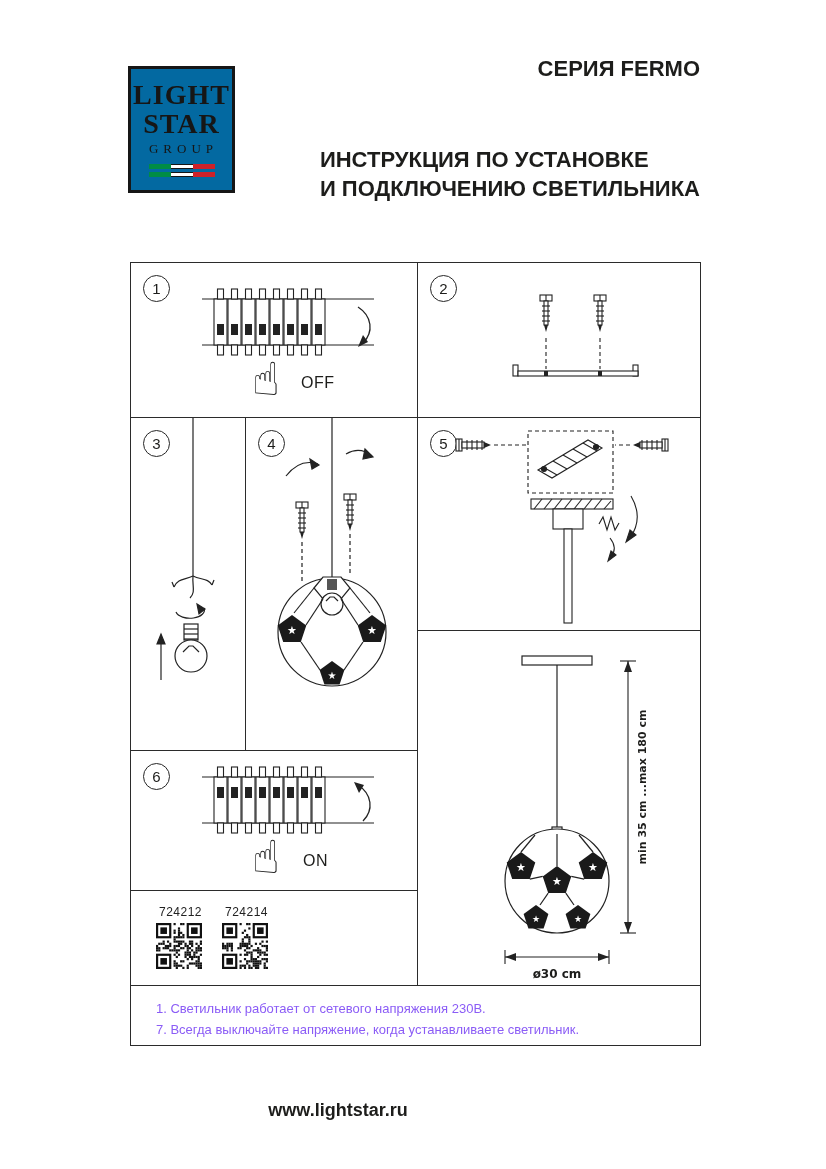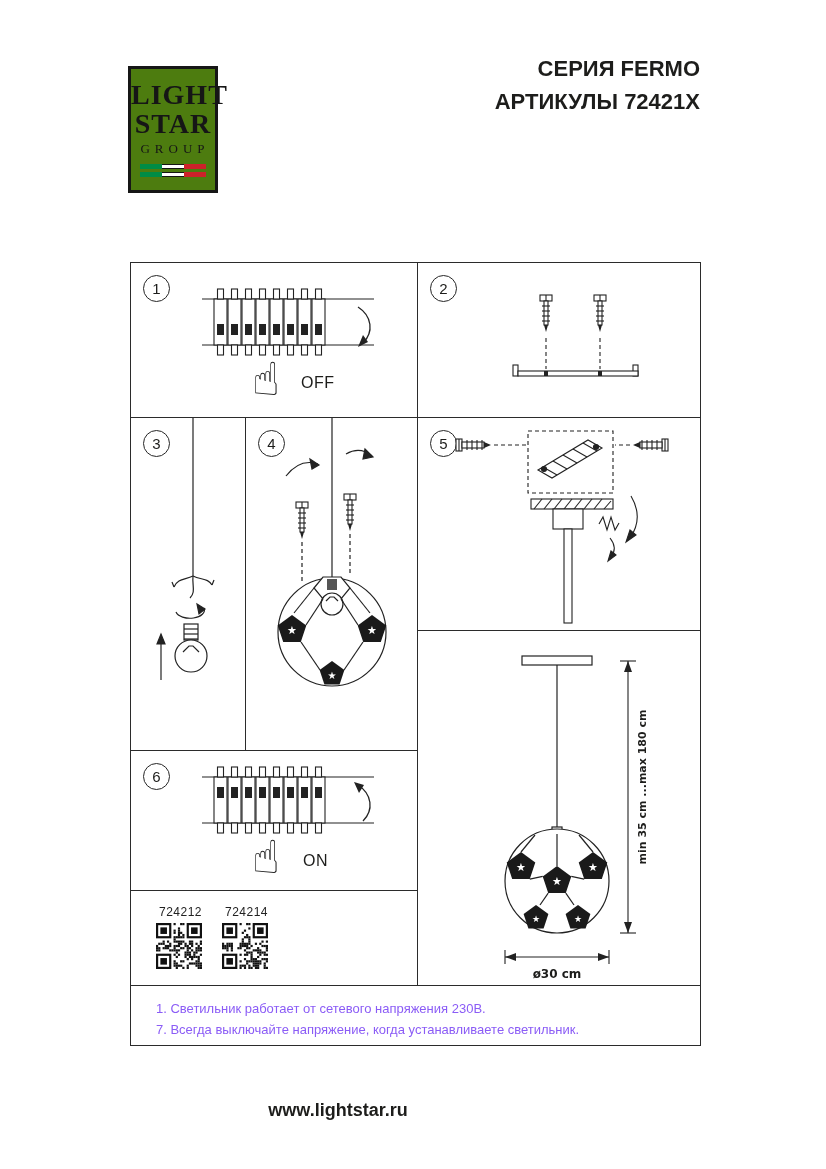--- a/index.html
+++ b/index.html
@@ -5,21 +5,21 @@
   *{margin:0;padding:0;box-sizing:border-box}
   html,body{width:826px;height:1169px;background:#fff}
   body{font-family:"Liberation Sans","DejaVu Sans",sans-serif;color:#1d1d1b}
   .page{position:relative;width:826px;height:1169px;background:#fff;overflow:hidden}
   .panel{position:absolute;border:1px solid #2b2b2b;background:#fff}
   .num{position:absolute;left:12px;top:12px;width:27px;height:27px;border:1.6px solid #262626;
        border-radius:50%;display:flex;align-items:center;justify-content:center;font-size:15px;color:#1d1d1b}
   .ill{position:absolute}
   .step-label{position:absolute;font-size:16px;letter-spacing:.5px;color:#1d1d1b}
   
-  .logo{position:absolute;left:128px;top:66px;width:90px;height:127px;border:3px solid #161616;text-align:center;background:#4d7c0f}
+  .logo{position:absolute;left:128px;top:66px;width:107px;height:127px;border:3px solid #161616;text-align:center;background:#0369a1}
   .logo-big{font-family:"Liberation Serif","DejaVu Serif",serif;font-weight:bold;font-size:28px;line-height:29px;letter-spacing:1px;color:#161616}
   .logo-big.first{margin-top:11px}
   .logo-group{font-family:"Liberation Serif","DejaVu Serif",serif;font-size:13px;letter-spacing:5px;margin-top:3px;margin-left:4px;color:#161616}
   .flag{margin-top:7px}
   .flag-row{display:flex;width:66px;height:5px;margin:0 auto 3px auto}
   .flag-row span{flex:1 1 33%}
   .fg{background:#008C45}
   .fw{background:#ffffff;border-top:1px solid #161616;border-bottom:1px solid #161616}
   .fr{background:#CD212A}
   
@@ -90,21 +90,24 @@
         </div>
       <div class="flag-row">
           <span class="fg"></span>
           <span class="fw"></span>
           <span class="fr"></span>
         </div>
     </div>
   </div>
 
   <div class="hdr hdr-series">СЕРИЯ FERMO</div>
-  <div class="hdr hdr-articles">АРТИКУЛЫ 72421X</div>
+  <div class="hdr hdr-title">
+    <div>ИНСТРУКЦИЯ ПО УСТАНОВКЕ</div>
+    <div>И ПОДКЛЮЧЕНИЮ СВЕТИЛЬНИКА</div>
+  </div>
 
   <div class="panel" style="left:130px;top:262px;width:288px;height:156px">
     <div class="num">1</div>
     <svg class="ill" style="left:55px;top:16px" width="210" height="118" viewBox="0 0 210 118">
       <g stroke="#222" stroke-width="1.1" fill="none">
         <line x1="16" y1="20" x2="188" y2="20"></line>
         <line x1="16" y1="66" x2="188" y2="66"></line>
       </g>
       <use href="#mod-off" x="28"></use>
         <use href="#mod-off" x="42"></use>

